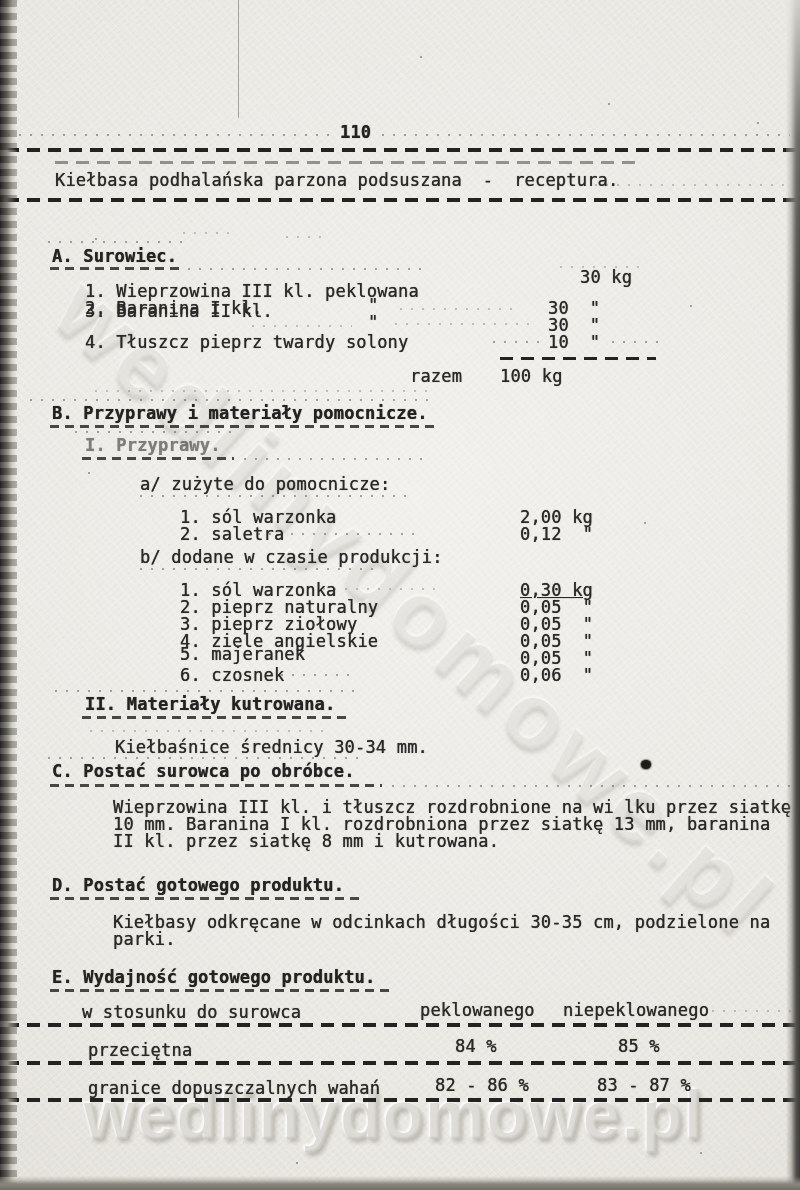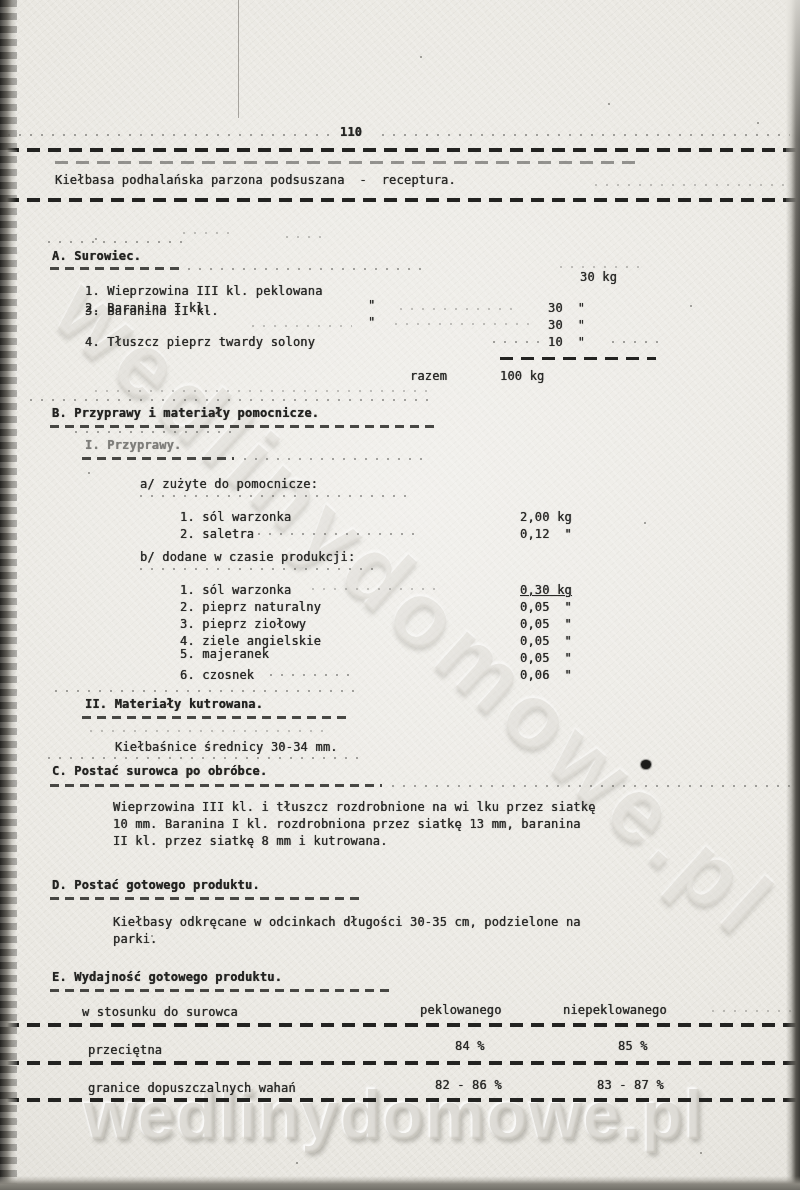--- a/index.html
+++ b/index.html
@@ -4,21 +4,21 @@
 <style>
   html,body{margin:0;padding:0;}
   body{width:800px;height:1190px;overflow:hidden;position:relative;background:#9a988f;}
   .page{position:absolute;inset:0;
     background:
       radial-gradient(130% 95% at 52% 42%, rgba(255,255,255,.38) 0%, rgba(255,255,255,0) 55%, rgba(176,173,164,.28) 100%),
       repeating-linear-gradient(48deg, rgba(255,255,255,.14) 0 2px, rgba(0,0,0,0) 2px 6px),
       repeating-linear-gradient(-41deg, rgba(120,118,110,.05) 0 1px, rgba(0,0,0,0) 1px 5px),
       #eae8e2;}
   .t{position:absolute;font-family:"DejaVu Sans Mono","Liberation Mono",monospace;
-     font-size:12px;line-height:17px;color:#292927;white-space:pre;letter-spacing:.2px;
+     font-size:17px;line-height:17px;color:#292927;white-space:pre;letter-spacing:.2px;
      text-shadow:0 0 .8px rgba(35,35,32,.8), .4px .4px 0 rgba(35,35,32,.25);}
   .h{font-weight:bold;color:#232321;}
   .dim{opacity:.55;}
   .dl{position:absolute;height:4px;
       background:repeating-linear-gradient(90deg,#232321 0 13px,rgba(0,0,0,0) 13px 21px);}
   .dl.thin{height:3px;}
   .under{position:absolute;height:3px;opacity:.85;
       background:repeating-linear-gradient(90deg,#2a2a27 0 9px,rgba(0,0,0,0) 9px 15px);}
   .dot{position:absolute;height:2px;
       background:repeating-linear-gradient(90deg,rgba(45,45,42,.9) 0 2px,rgba(0,0,0,0) 2px 11px);}

